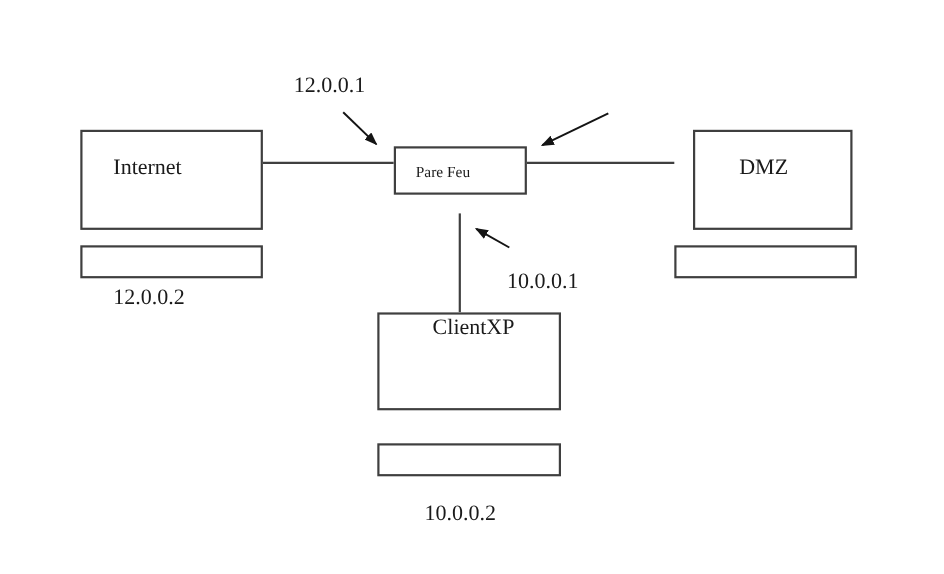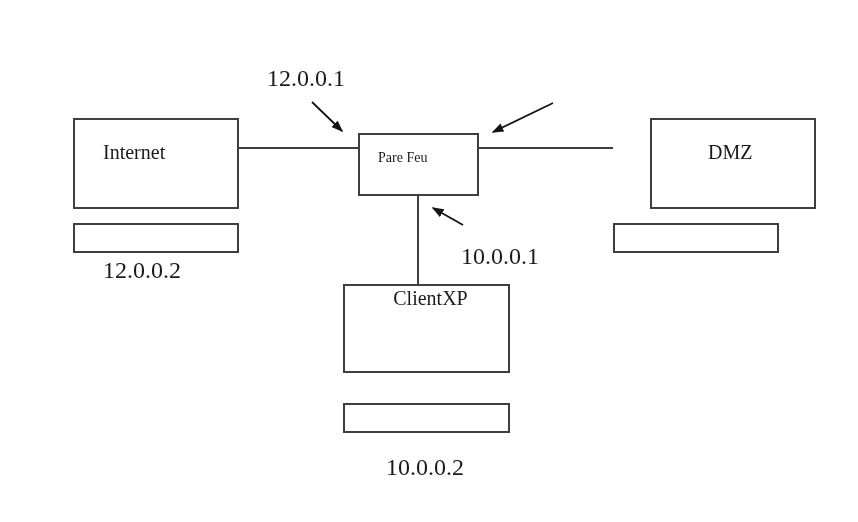--- a/index.html
+++ b/index.html
@@ -39,31 +39,31 @@
     box-sizing: border-box;
     border: 2px solid var(--box-border, #3f3f3f);
     background: #ffffff;
   }
   .node-label {
     font-size: 20px;
     line-height: 24px;
     white-space: nowrap;
   }
   .internet-node { left: 73px; top: 118px; width: 166px; height: 91px; padding: 20px 12px 0 28px; }
-  .firewall-node { left: 358px; top: 133px; width: 121px; height: 63px; padding: 13px 0 0 18px; }
+  .firewall-node { left: 358px; top: 133px; width: 121px; height: 44px; padding: 13px 0 0 18px; }
   .firewall-node .node-label { font-size: 14px; line-height: 17px; }
-  .dmz-node      { left: 650px; top: 118px; width: 166px; height: 91px; padding: 20px 0 0 56px; }
+  .dmz-node      { left: 630px; top: 118px; width: 145px; height: 91px; padding: 20px 0 0 40px; }
   .client-node   { left: 343px; top: 284px; width: 167px; height: 89px;
                    display: flex; align-items: flex-start; justify-content: center; padding-left: 8px; }
   .address-box-internet { left: 73px;  top: 223px; width: 166px; height: 30px; }
   .address-box-dmz      { left: 613px; top: 223px; width: 166px; height: 30px; }
   .address-box-client   { left: 343px; top: 403px; width: 167px; height: 30px; }
   .ip-label {
     position: absolute;
-    font-size: 24px;
+    font-size: 20px;
     line-height: 24px;
     white-space: nowrap;
   }
   .ip-wan        { left: 267px; top: 66px;  }
   .ip-dmz-if     { left: 521px; top: 67px;  }
   .ip-lan        { left: 461px; top: 244px; }
   .ip-internet   { left: 103px; top: 258px; }
   .ip-dmz-net    { left: 642px; top: 274px; }
   .ip-client     { left: 386px; top: 455px; text-align: center; }
 </style>

